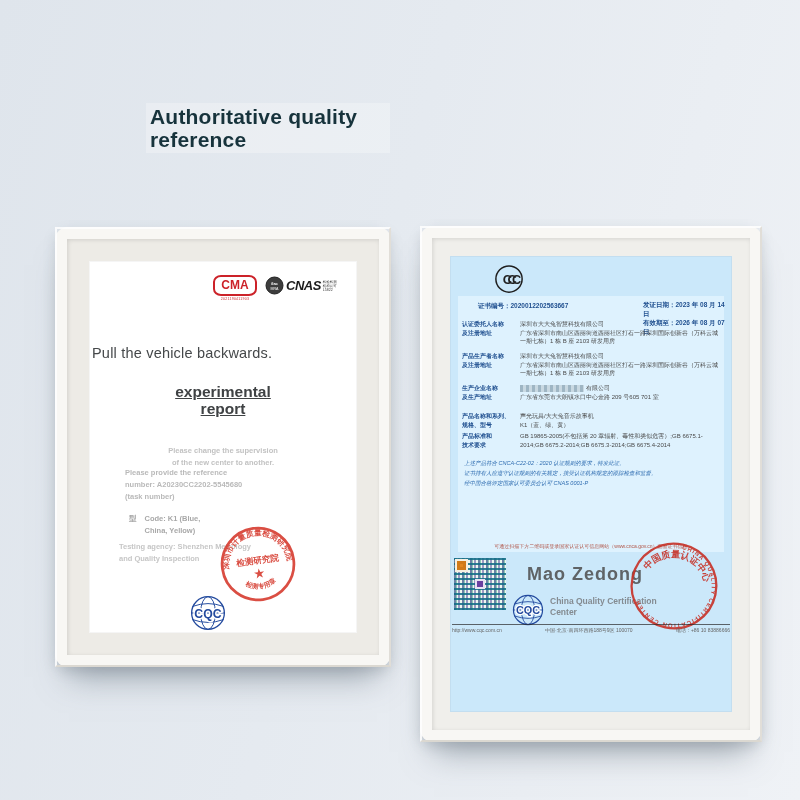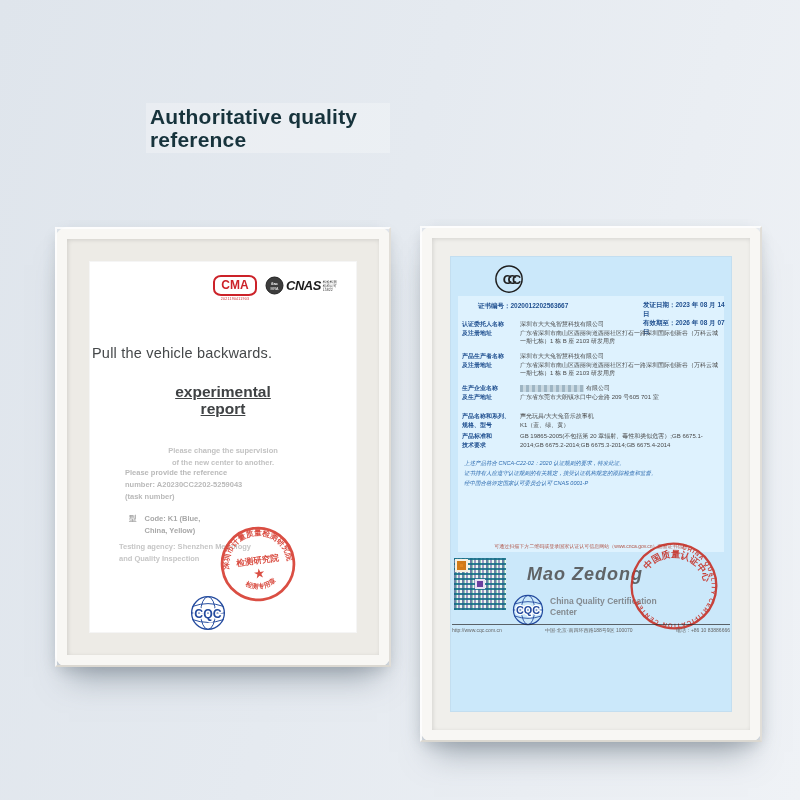--- a/index.html
+++ b/index.html
@@ -65,21 +65,21 @@
   .qr{left:4px;top:302px;width:52px;height:52px;background:#eef7f0;
       background-image:
         repeating-linear-gradient(0deg, rgba(16,108,134,.85) 0 2px, transparent 2px 5px),
         repeating-linear-gradient(90deg, rgba(72,60,150,.5) 0 2px, transparent 2px 4px),
         repeating-linear-gradient(90deg, rgba(22,140,110,.45) 0 3px, transparent 3px 8px);}
   .qr-c1{position:absolute;left:1px;top:1px;width:13px;height:13px;background:#e2861f;
          box-shadow:inset 0 0 0 2px #f6f0e2,inset 0 0 0 5px #d07a1a;}
   .qr-c2{position:absolute;left:21px;top:21px;width:10px;height:10px;background:#6a3fa0;
          box-shadow:inset 0 0 0 2px #e8e2f2;}
   .signer{left:60px;top:308px;width:150px;text-align:center;font-weight:bold;font-size:18px;
-          color:#5f6366;letter-spacing:1px;font-style:italic;}
+          color:#5f6366;letter-spacing:1px;}
   .cqc-r{left:56px;top:338px;width:44px;height:32px;}
   .orgname{left:100px;top:340px;font-weight:bold;font-size:8.5px;line-height:11px;color:#848b91;}
   .rstamp{left:178px;top:284px;width:92px;height:92px;transform:rotate(12deg);opacity:.92;}
   .r-footline{left:2px;right:2px;top:368px;border-top:1px solid rgba(40,40,40,.7);}
   .r-footer{left:2px;top:371px;width:278px;font-size:5px;color:#666;display:flex;justify-content:space-between;}
 </style>
 </head>
 <body>
 
 <div class="stage">
@@ -108,21 +108,21 @@
 L5822</span>
       </div>
 
       <div class="abs lc-title">Pull the vehicle backwards.</div>
       <div class="abs lc-report pre">experimental
 report</div>
 
       <div class="abs lc-note n1 pre">Please change the supervision
 of the new center to another.</div>
       <div class="abs lc-note n2 pre">Please provide the reference
-number: A20230CC2202-5259043
+number: A20230CC2202-5545680
 (task number)</div>
       <div class="abs lc-note n4">
         <span>型</span>
         <span class="pre">Code: K1 (Blue,
 China, Yellow)</span>
       </div>
       <div class="abs lc-note n5 pre">Testing agency: Shenzhen Metrology
 and Quality Inspection</div>
 
       <svg class="abs lstamp" viewBox="0 0 100 100">

